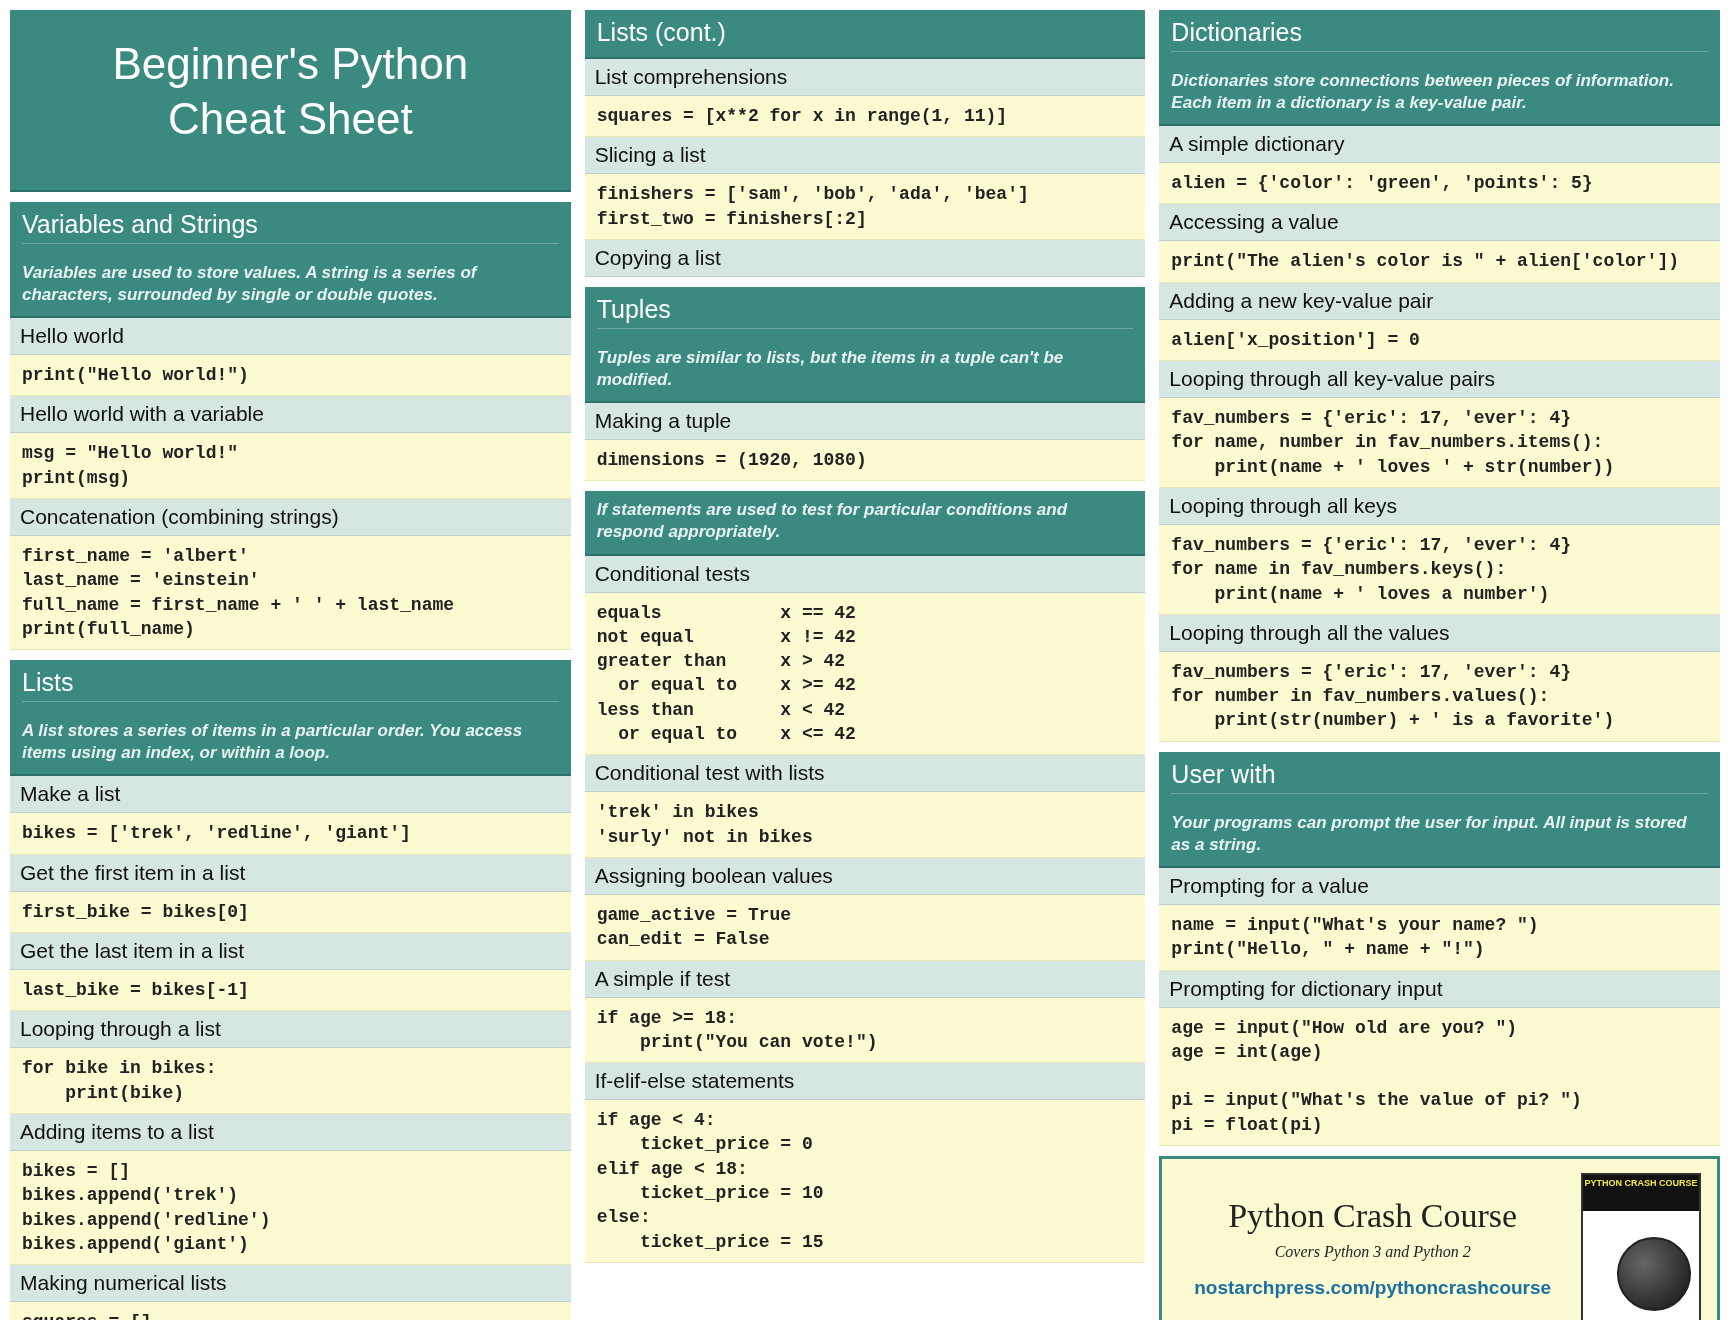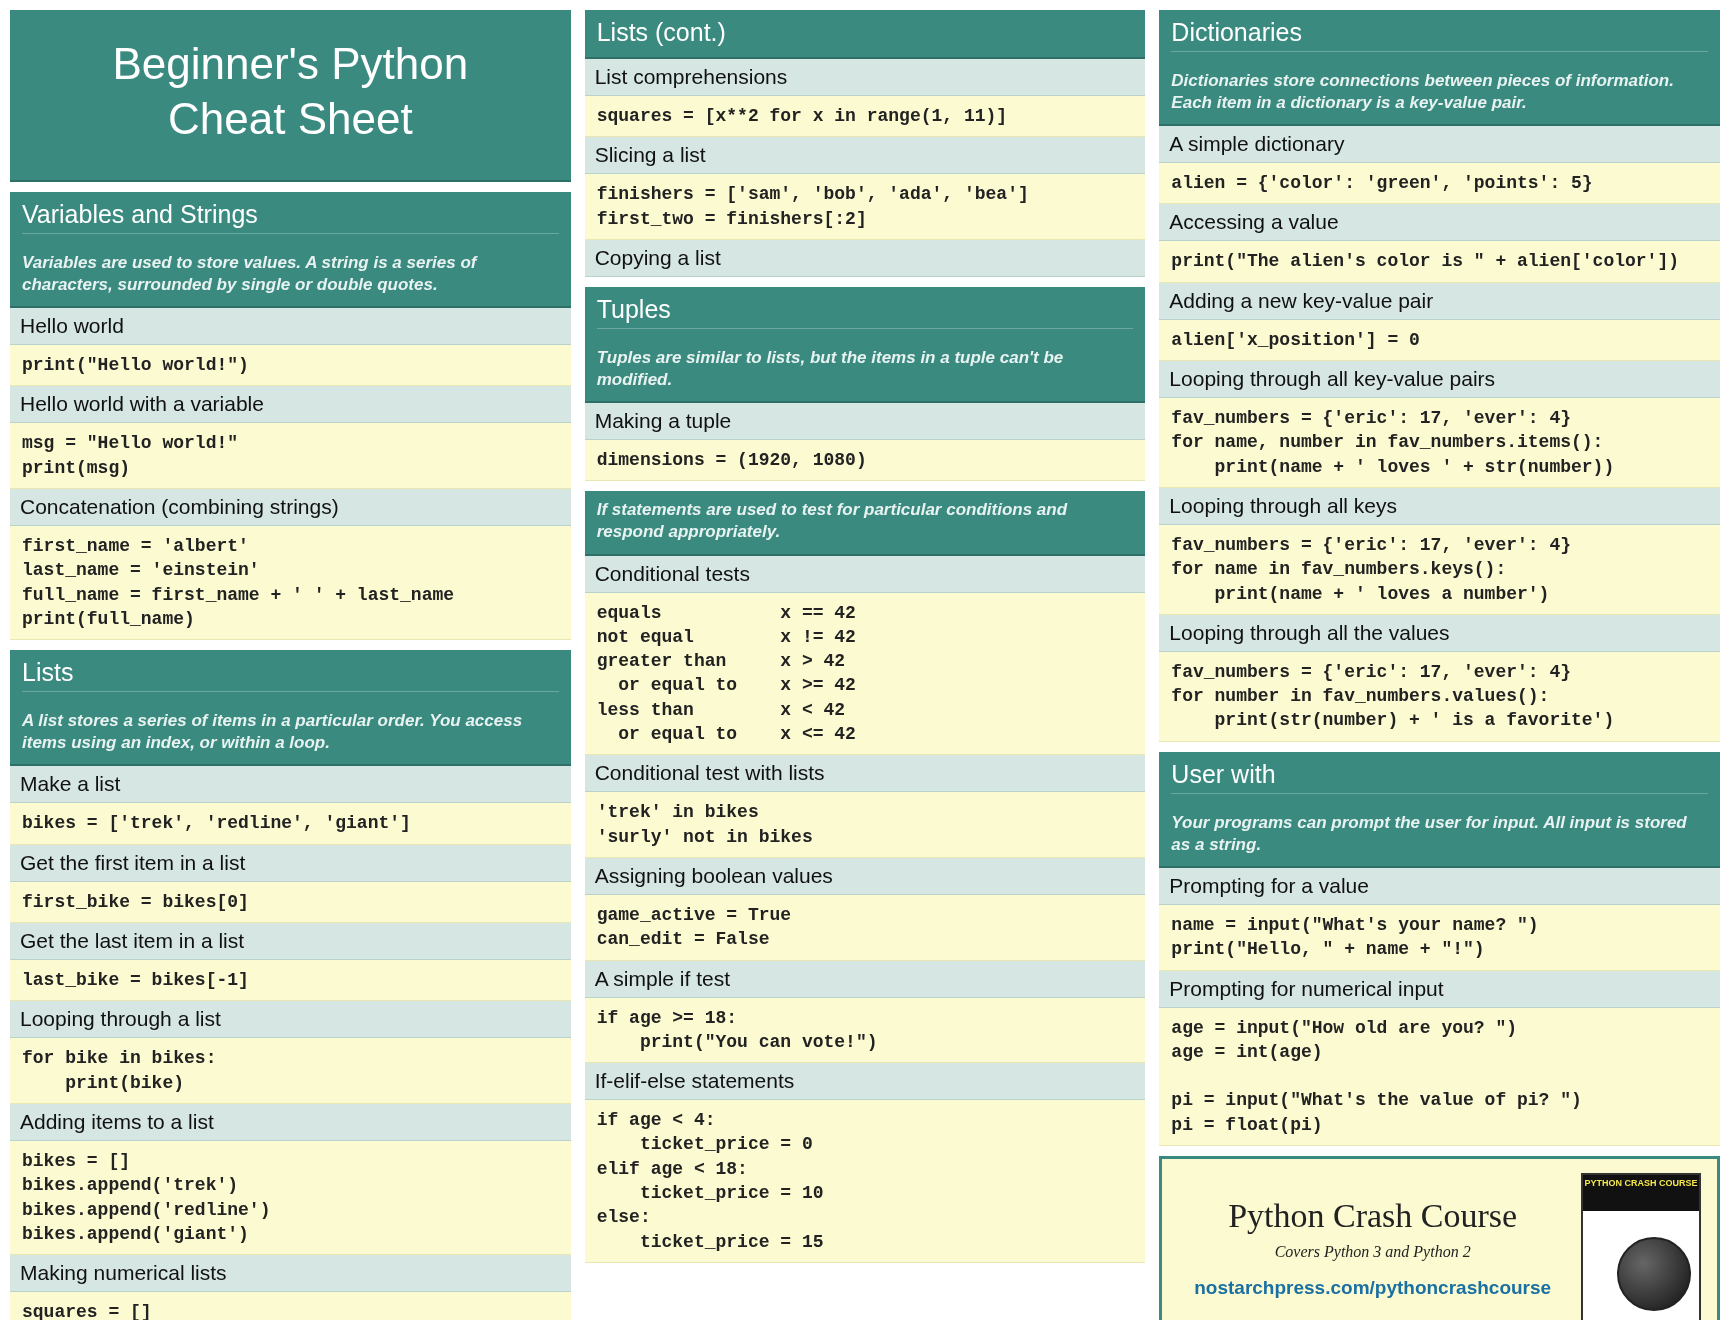--- a/index.html
+++ b/index.html
@@ -16,21 +16,21 @@
   .col {
     flex: 1;
     display: flex;
     flex-direction: column;
     gap: 10px;
   }
   .title-block {
     background: #3a8a80;
     color: #fff;
     text-align: center;
-    padding: 26px 10px 34px 10px;
+    padding: 26px 10px 44px 10px;
     font-size: 44px;
     font-weight: 300;
     line-height: 1.25;
     border-bottom: 2px solid #2e6f67;
   }
   .section-head {
     background: #3a8a80;
     color: #fff;
     padding: 8px 12px 10px 12px;
     border-bottom: 2px solid #2e6f67;
@@ -261,21 +261,21 @@
     </div>
 
     <div class="group">
       <div class="section-head">
         <div class="stitle">User with</div>
         <div class="sdesc">Your programs can prompt the user for input. All input is stored as a string.</div>
       </div>
       <div class="sub-head">Prompting for a value</div>
       <div class="code-block">name = input("What's your name? ")
 print("Hello, " + name + "!")</div>
-      <div class="sub-head">Prompting for numerical input</div>
+      <div class="sub-head">Prompting for dictionary input</div>
       <div class="code-block">age = input("How old are you? ")
 age = int(age)
 
 pi = input("What's the value of pi? ")
 pi = float(pi)</div>
     </div>
 
     <div class="promo">
       <div class="promo-text">
         <div class="promo-title">Python Crash Course</div>

